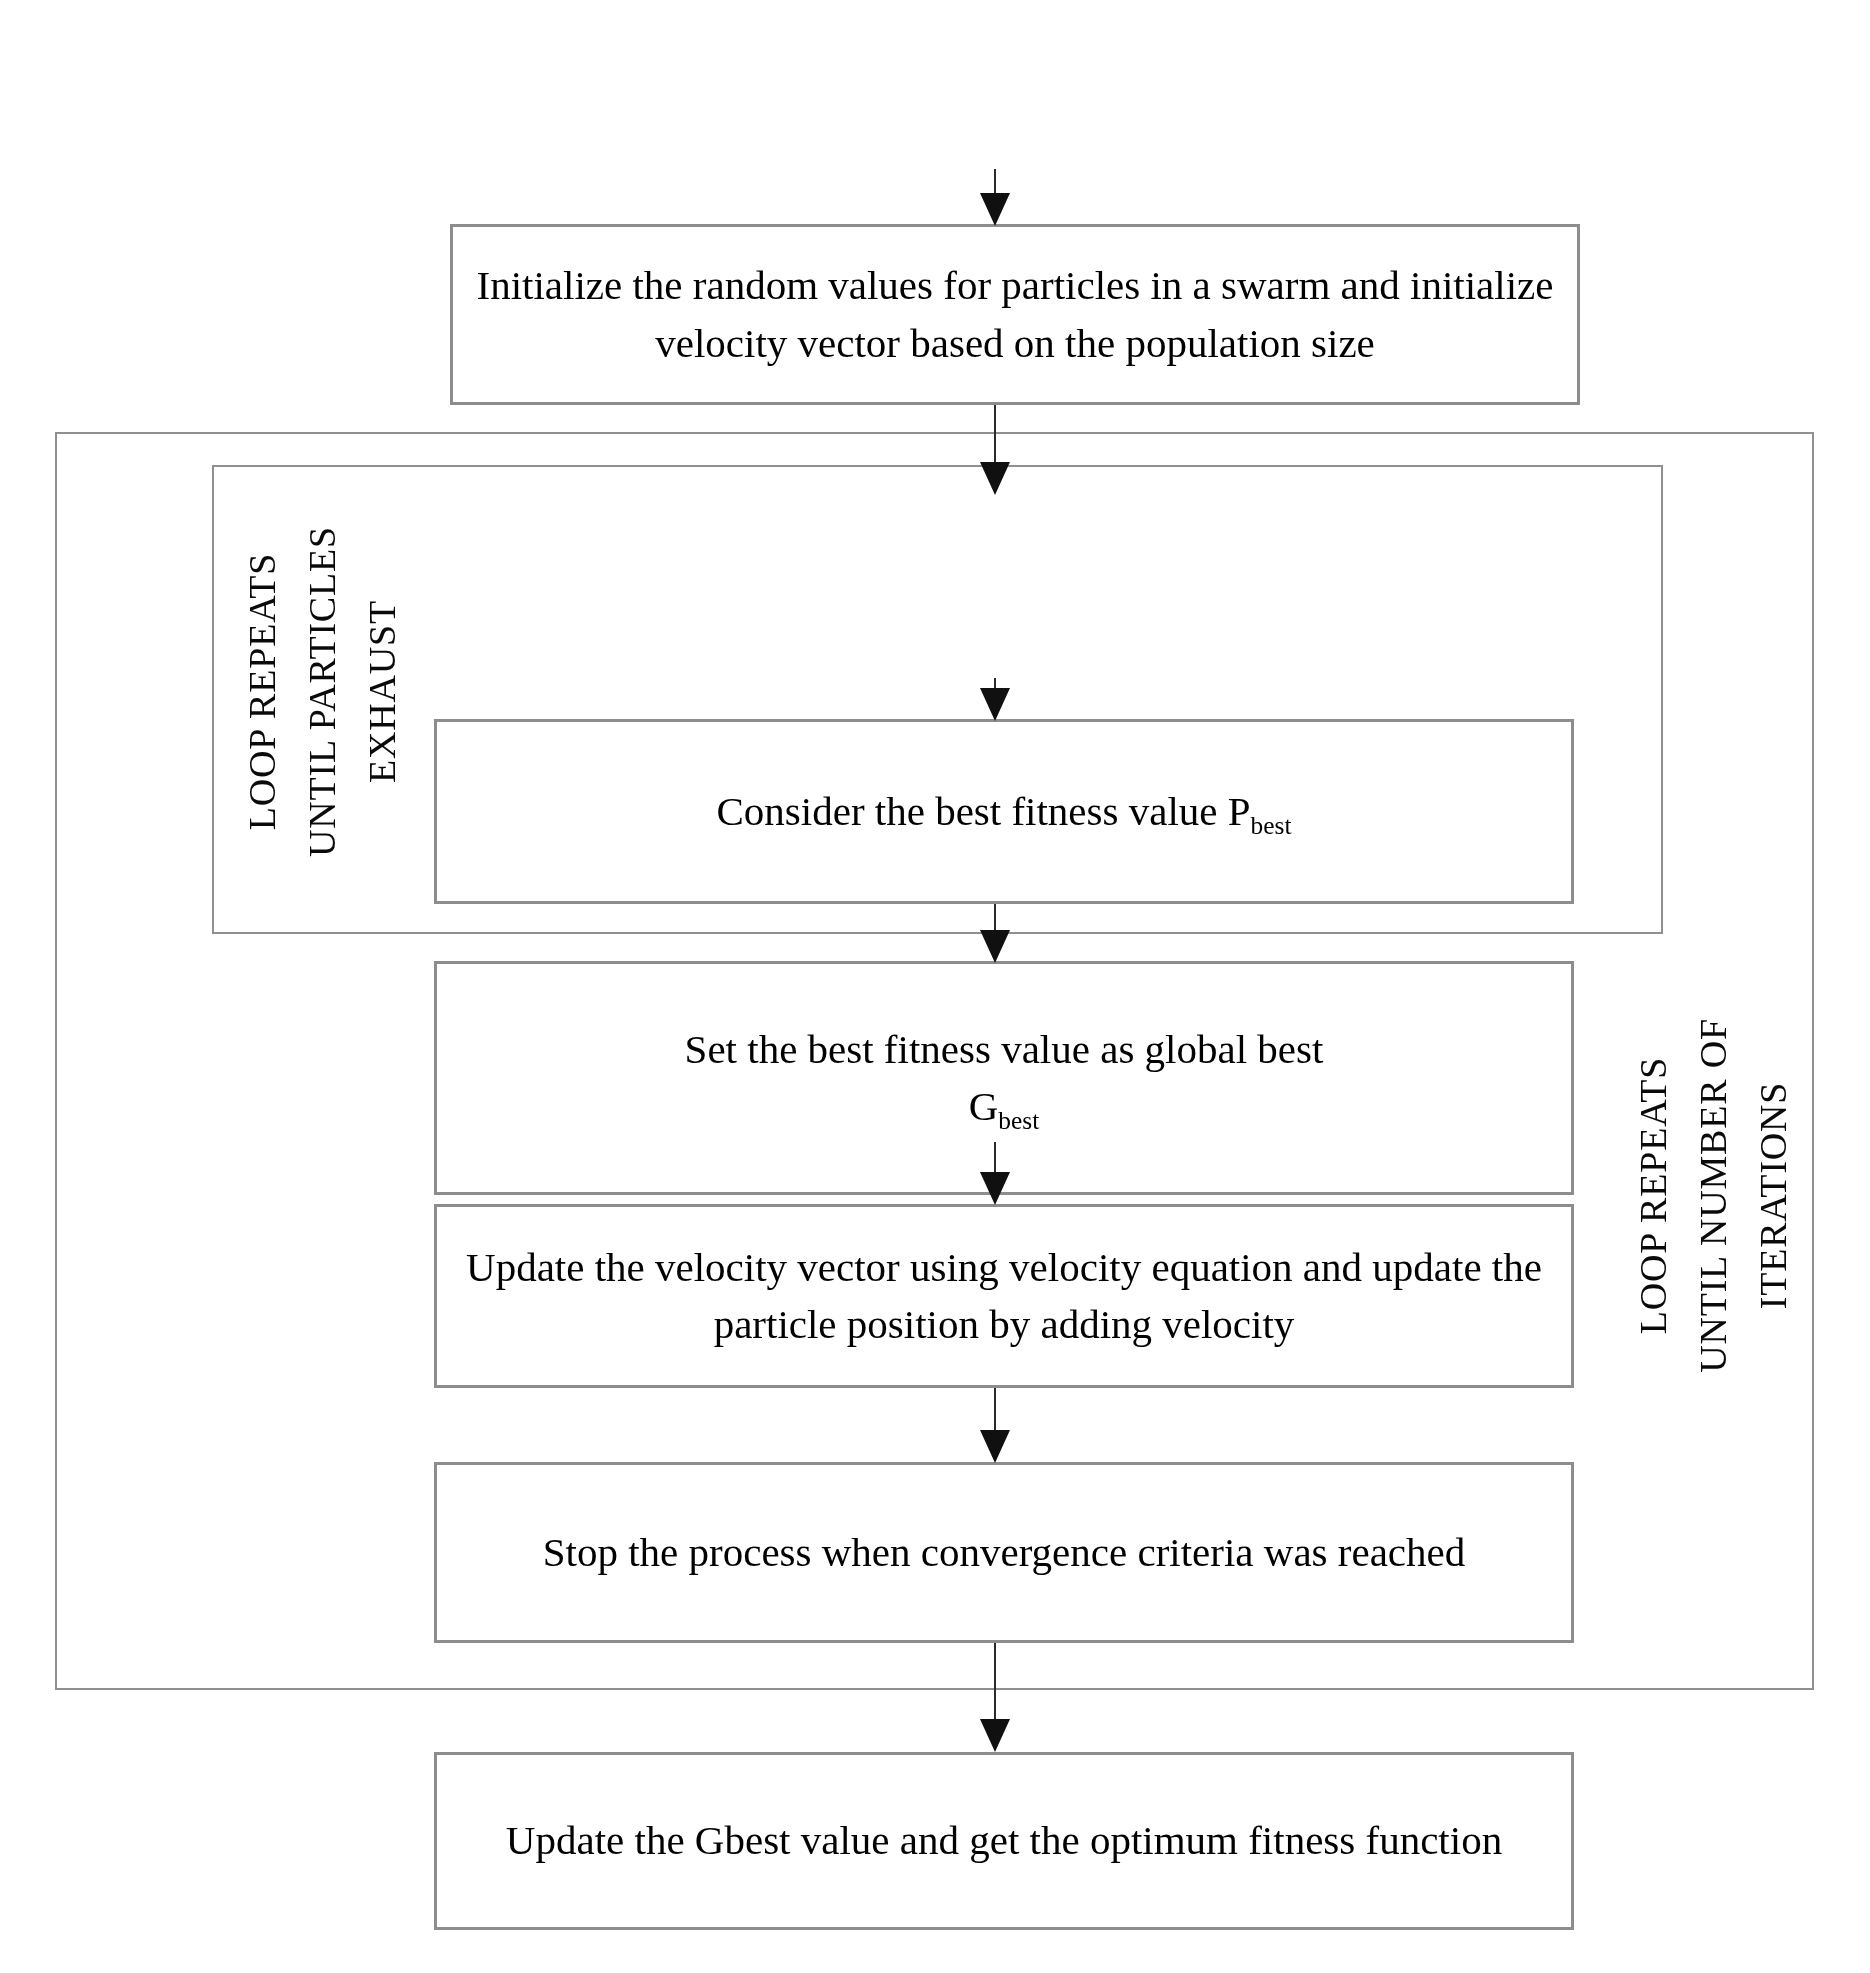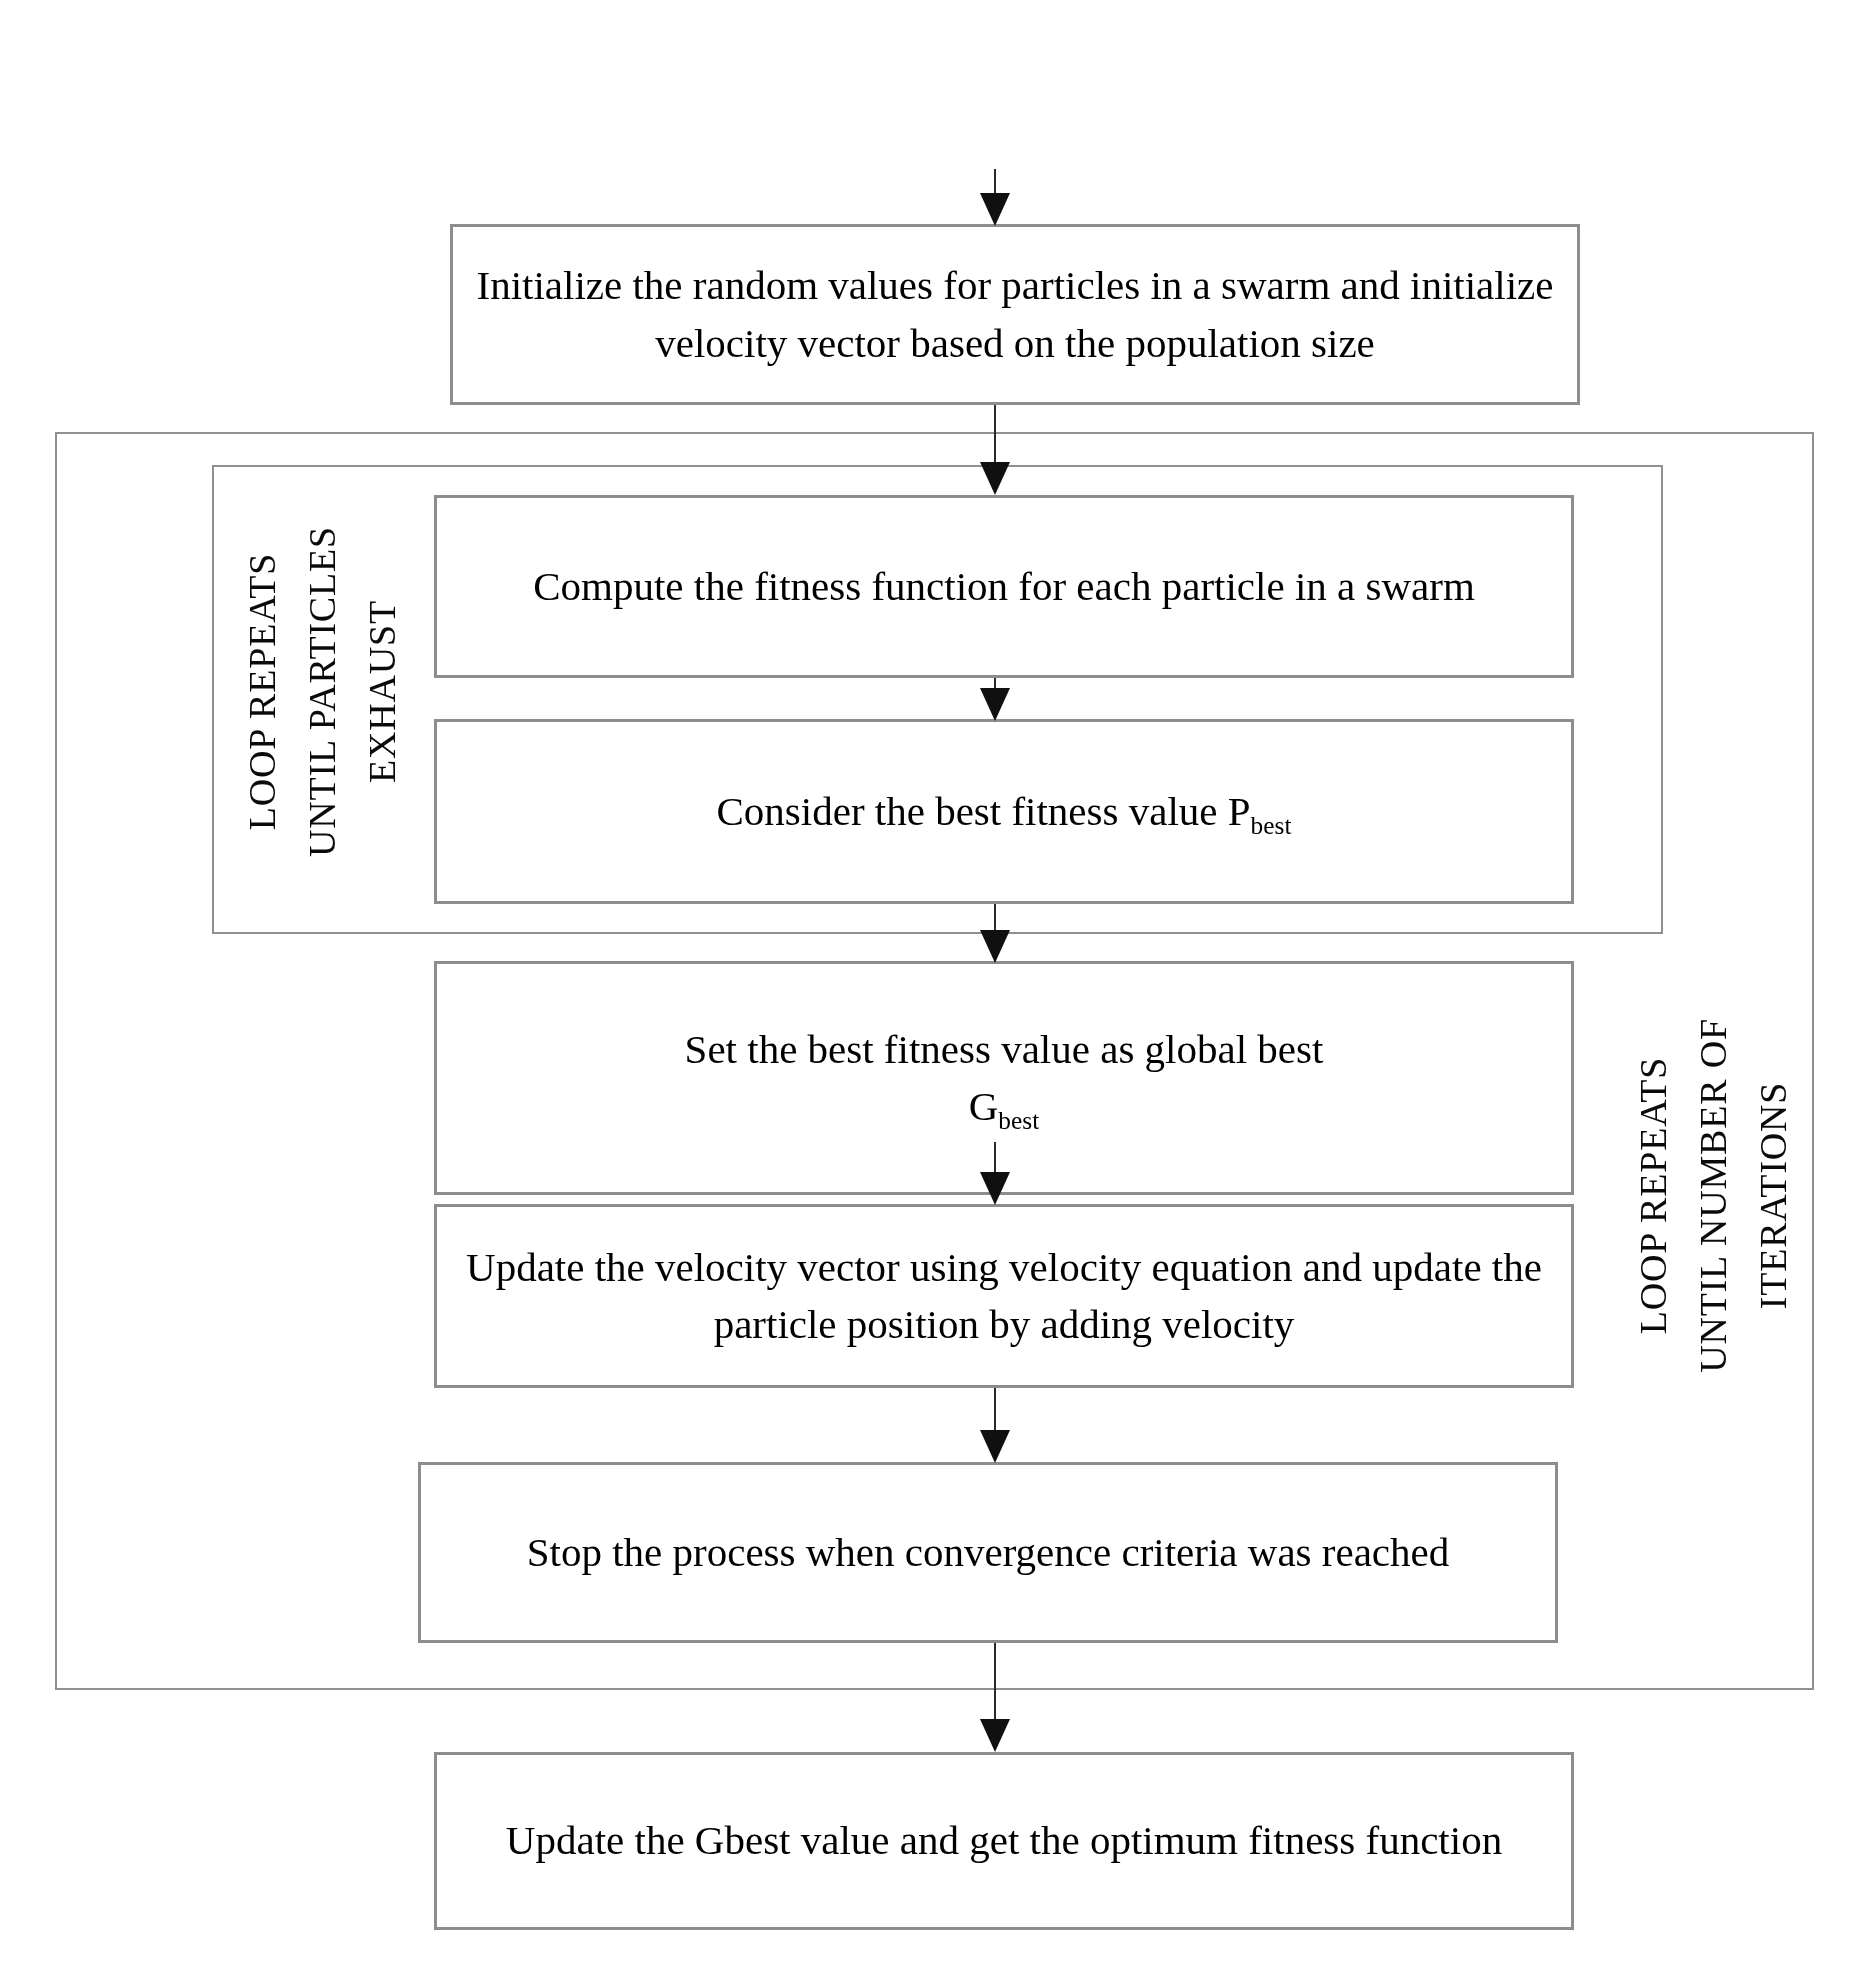--- a/index.html
+++ b/index.html
@@ -30,21 +30,21 @@
     position:absolute; left:980px; width:0; height:0;
     border-left:15px solid transparent; border-right:15px solid transparent;
     border-top:33px solid #101010;
   }
   sub.sb { font-size:0.62em; line-height:0; }
   .b1 { left:450px;  top:224px;  width:1130px; height:181px; }
   .b2 { left:434px;  top:495px;  width:1140px; height:183px; }
   .b3 { left:434px;  top:719px;  width:1140px; height:185px; }
   .b4 { left:434px;  top:961px; width:1140px; height:234px; }
   .b5 { left:434px;  top:1204px; width:1140px; height:184px; }
-  .b6 { left:418px;  top:1462px; width:1140px; height:181px; }
+  .b6 { left:434px;  top:1462px; width:1140px; height:181px; }
   .b7 { left:434px;  top:1752px; width:1140px; height:178px;font-family:Liberation Serif, serif; }
 </style>
 </head>
 <body>
 
 <div id="canvas">
 
   <div class="frame" style="left:55px; top:432px; width:1759px; height:1258px;"></div>
   <div class="frame" style="left:212px; top:465px; width:1451px; height:469px;"></div>
 
@@ -57,23 +57,20 @@
     <span class="vline">LOOP REPEATS</span>
     <span class="vline">UNTIL NUMBER OF</span>
     <span class="vline">ITERATIONS</span>
   </div>
 
 
   <div class="box b1">
     <span>Initialize the random values for particles in a swarm and initialize velocity vector based on the population  size</span>
   </div>
 
-  <div class="box b2">
-    <span>Compute the fitness function for each particle in a swarm</span>
-  </div>
 
   <div class="box b3">
     <span>
       <span>Consider the best fitness value P</span><sub class="sb">best</sub>
     </span>
   </div>
 
   <div class="box b4">
     <span>
       <span>Set the best fitness value as global best</span><br>

